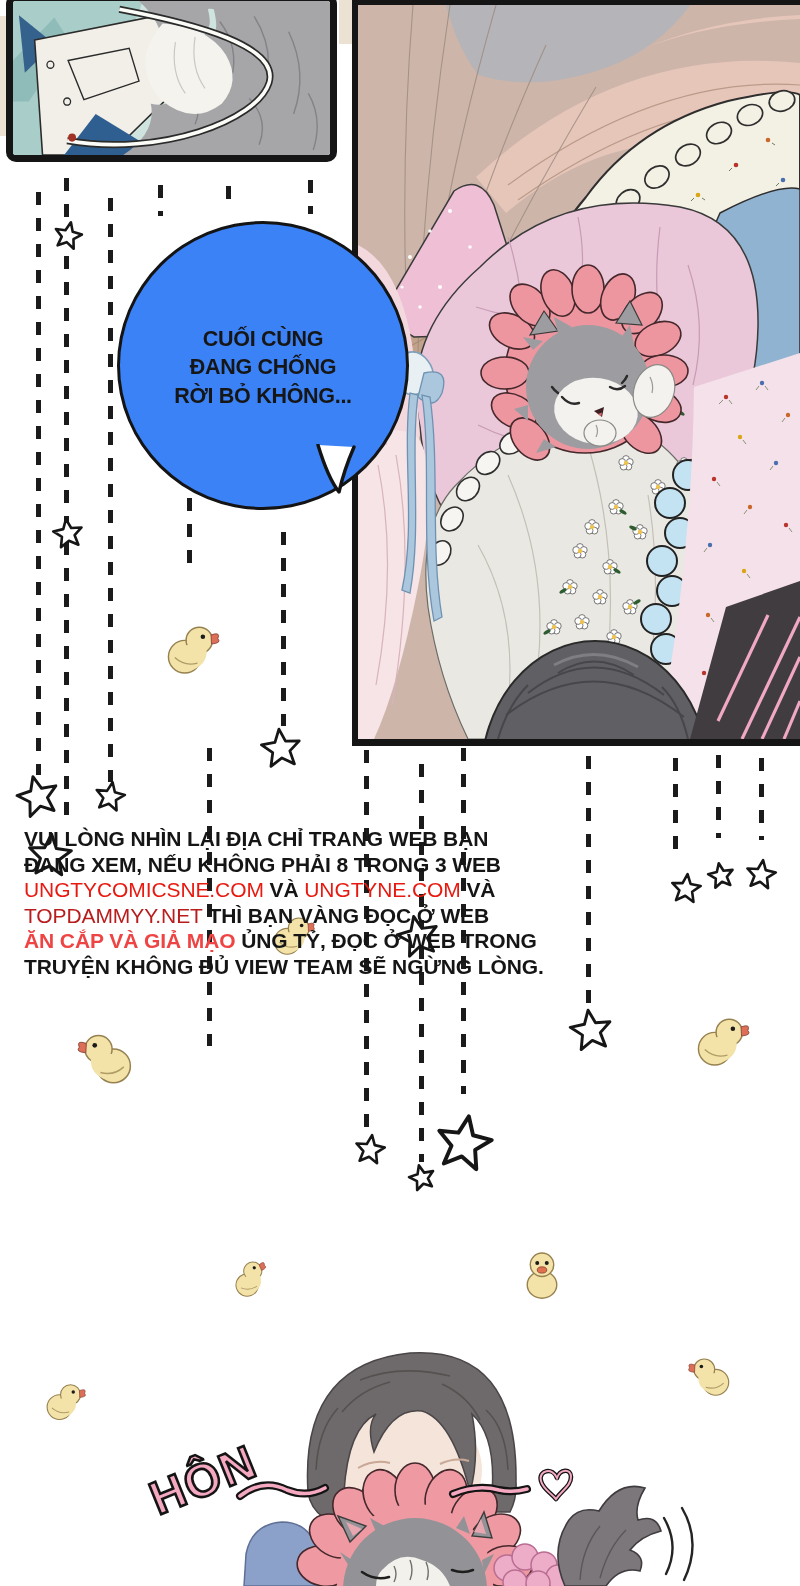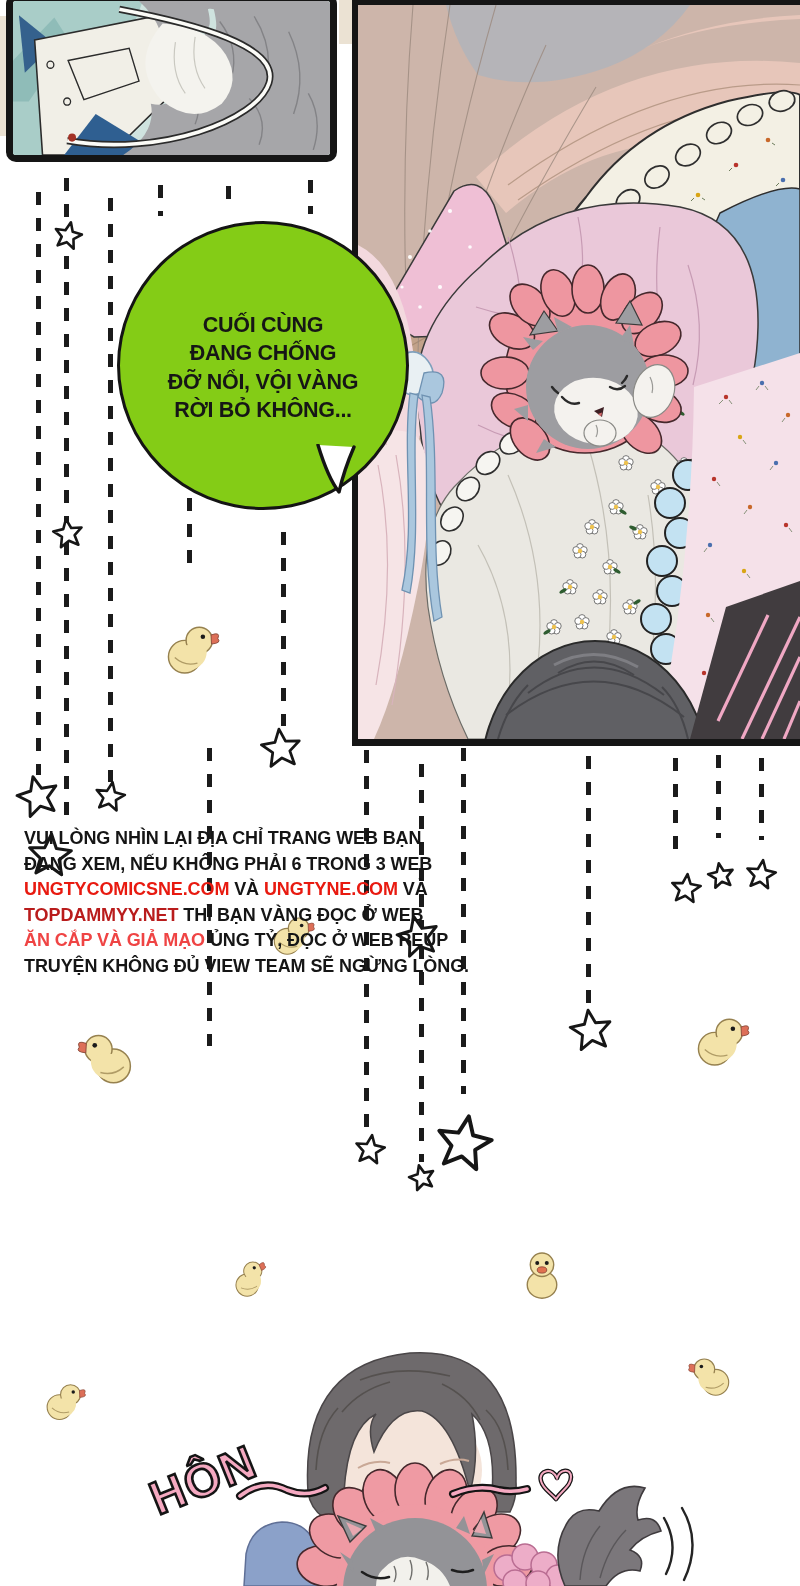--- a/index.html
+++ b/index.html
@@ -8,35 +8,35 @@
   .cream{position:absolute;background:#ebe2d3;z-index:0;}
   
   .panel-small{position:absolute;left:6px;top:-6px;width:331px;height:168px;
      border:7px solid #151515;border-radius:10px;box-sizing:border-box;overflow:hidden;
      background:#cfe3df;z-index:2;}
   .panel-large{position:absolute;left:352px;top:0;width:448px;height:746px;
      border-left:6px solid #151515;border-top:5px solid #151515;border-bottom:7px solid #151515;
      box-sizing:border-box;overflow:hidden;background:#cdb5aa;z-index:2;}
   .panel-small svg,.panel-large svg{display:block;width:100%;height:100%;}
   
-  .bubble{position:absolute;left:117px;top:221px;width:292px;height:289px;background:#84cc16;
+  .bubble{position:absolute;left:117px;top:221px;width:292px;height:289px;background:#3b82f6;
      border:3.5px solid #141414;border-radius:50%;z-index:4;
      display:flex;flex-direction:column;justify-content:center;align-items:center;
      text-align:center;font-weight:800;font-size:21.5px;line-height:1.32;color:#161616;
      padding-top:4px;box-sizing:border-box;letter-spacing:-0.3px;}
   .bubble-tail{position:absolute;left:314px;top:444px;z-index:5;}
   
   .dash{position:absolute;width:5px;z-index:1;
      background-image:repeating-linear-gradient(to bottom,#1b1b1b 0 13px,transparent 13px 26px);}
   .deco-abs{position:absolute;z-index:1;}
   
   .warning{position:absolute;left:24px;top:826px;width:420px;z-index:3;
-     font-weight:800;font-size:18px;line-height:25.6px;color:#151515;letter-spacing:-0.1px;}
+     font-weight:800;font-size:21px;line-height:25.6px;color:#151515;letter-spacing:-0.1px;}
   .warn-line{white-space:pre;}
-  .warn-link{font-weight:700;}
+  .warn-link{font-weight:400;}
   
   .scene{position:absolute;left:60px;top:1320px;width:680px;height:266px;z-index:2;}
   .sfx-kiss{position:absolute;left:148px;top:1452px;z-index:4;font-weight:900;font-size:47px;
      letter-spacing:2px;transform:rotate(-22deg);color:#f5a9c1;
      -webkit-text-stroke:2.6px #141414;}
   .sfx-waves{position:absolute;left:235px;top:1462px;z-index:4;}
 </style>
 </head>
 <body>
 
@@ -713,34 +713,33 @@
           <path d="M404 734 L442 652"></path>
           <path d="M426 734 L442 696"></path>
         <path d="M360 716 L410 610"></path>
       </g>
     </svg>
   </div>
 
   <div class="bubble">
     <div>CUỐI CÙNG</div>
     <div>ĐANG CHỐNG</div>
-    <div>ĐỠ NỔI, VỘI VÀNG</div>
     <div>RỜI BỎ KHÔNG...</div>
   </div>
   <svg class="bubble-tail" width="44" height="54" viewBox="0 0 44 54">
     <path d="M4 1 Q14 34 25 48 Q30 26 40 3" fill="#ffffff" stroke="none"></path>
     <path d="M4 1 Q14 34 25 48 Q30 26 40 3" fill="none" stroke="#141414" stroke-width="3.4" stroke-linecap="round" stroke-linejoin="round"></path>
   </svg>
 
   <div class="warning">
     <div class="warn-line">VUI LÒNG NHÌN LẠI ĐỊA CHỈ TRANG WEB BẠN</div>
-    <div class="warn-line">ĐANG XEM, NẾU KHÔNG PHẢI 6 TRONG 3 WEB</div>
+    <div class="warn-line">ĐANG XEM, NẾU KHÔNG PHẢI 8 TRONG 3 WEB</div>
     <div class="warn-line"><span class="warn-link" style="color:#e81a10">UNGTYCOMICSNE.COM</span><span> VÀ </span><span class="warn-link" style="color:#e81a10">UNGTYNE.COM</span><span> VÀ</span></div>
     <div class="warn-line"><span class="warn-link" style="color:#b91c1c">TOPDAMMYY.NET</span><span> THÌ BẠN VÀNG ĐỌC Ở WEB</span></div>
-    <div class="warn-line"><span style="color:#ef4444">ĂN CẮP VÀ GIẢ MẠO</span><span> ỦNG TỶ, ĐỌC Ở WEB REUP</span></div>
+    <div class="warn-line"><span style="color:#ef4444">ĂN CẮP VÀ GIẢ MẠO</span><span> ỦNG TỶ, ĐỌC Ở WEB TRONG</span></div>
     <div class="warn-line">TRUYỆN KHÔNG ĐỦ VIEW TEAM SẼ NGỪNG LÒNG.</div>
   </div>
 
   <svg class="scene" viewBox="0 0 680 266">
 
     <ellipse cx="348" cy="150" rx="74" ry="66" fill="#f4e4da"></ellipse>
 
     <path d="M248 172 Q240 44 350 33 Q458 26 456 162 Q457 178 450 192 L430 192 Q440 120 412 94 Q420 136 410 172 Q392 100 362 91 Q332 87 314 132 Q306 106 316 94 Q288 108 284 172 Q282 188 286 198 L264 198 Q250 188 248 172 Z" fill="#6e6a6c" stroke="#4a4648" stroke-width="1.5"></path>
     <g stroke="#55514f" stroke-width="1.6" fill="none">
       <path d="M300 60 Q340 44 390 56"></path>

